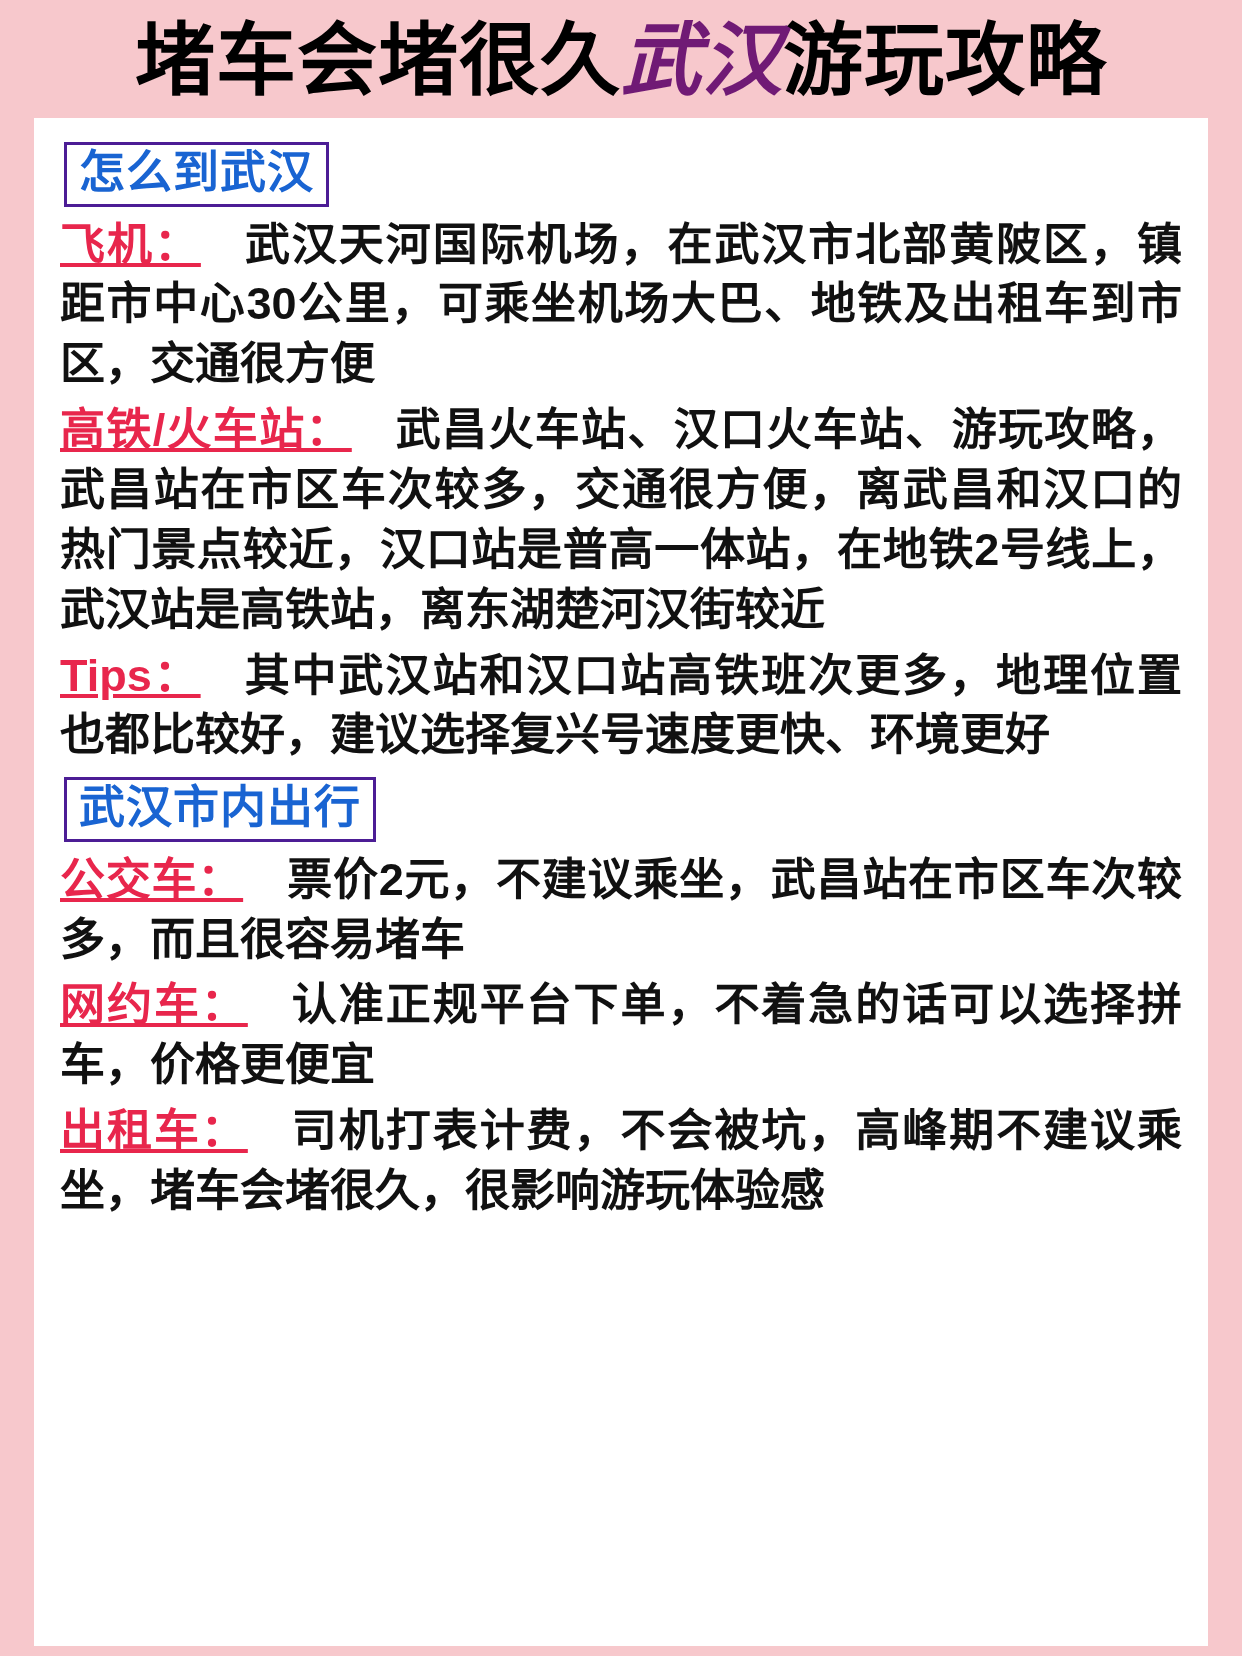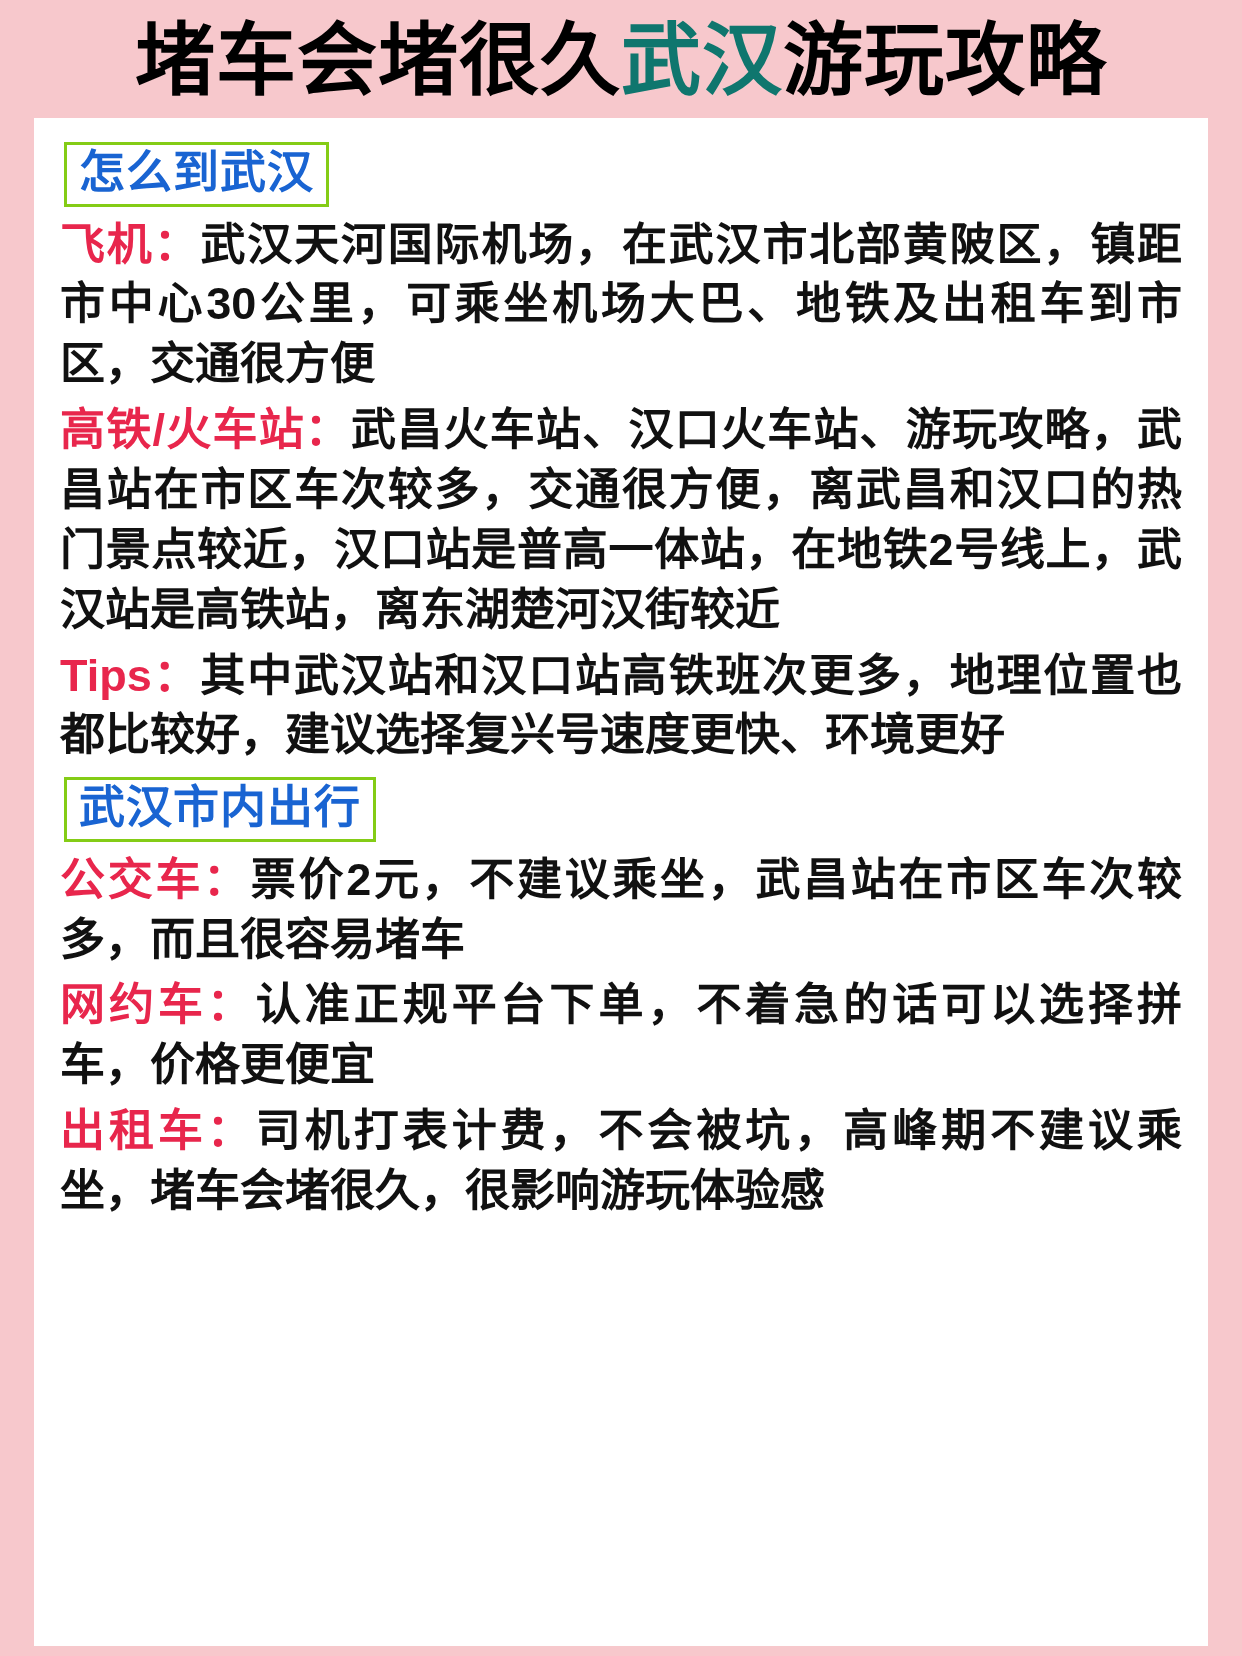--- a/index.html
+++ b/index.html
@@ -32,33 +32,34 @@
   }
   .title-text {
     font-size: 80px;
     font-weight: 900;
     letter-spacing: 1px;
     line-height: 1;
     white-space: nowrap;
     color: #000000;
   }
   .title-text .hl {
-    color: #0f766e;
+    color: #701a75;
+    font-style: italic;
   }
   .card {
     background: #ffffff;
     width: 1174px;
     height: 1528px;
     box-sizing: border-box;
     padding: 18px 26px 0 26px;
     overflow: hidden;
   }
   .section-head {
     display: inline-block;
-    border: 3px solid #84cc16;
+    border: 3px solid #4c1d95;
     padding: 2px 12px 6px 12px;
     margin: 6px 0 8px 4px;
   }
   .section-head span {
     font-size: 46px;
     font-weight: 900;
     color: #1964d2;
     line-height: 1.1;
     letter-spacing: 1px;
   }
@@ -67,24 +68,26 @@
     line-height: 1.33;
     color: #111111;
     margin: 0 0 6px 0;
     font-weight: 600;
     letter-spacing: 0px;
     text-align: justify;
   }
   .label {
     color: #e8264c;
     font-weight: 900;
+    text-decoration: underline;
   }
   .body-txt {
     color: #111111;
     font-weight: 700;
+    margin-left: 44px;
   }
 </style>
 </head>
 <body>
 
 <div class="page">
 
   <div class="title-bar">
     <div class="title-text"><span>堵车会堵很久</span><span class="hl">武汉</span><span>游玩攻略</span></div>
   </div>

